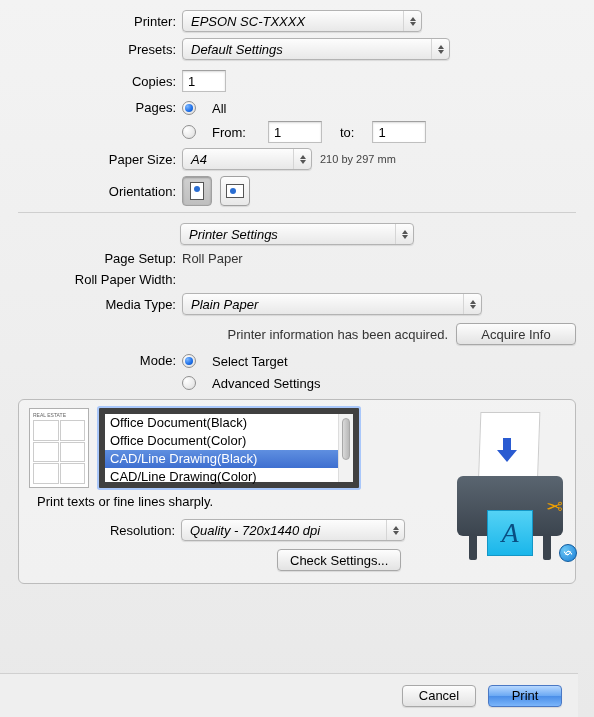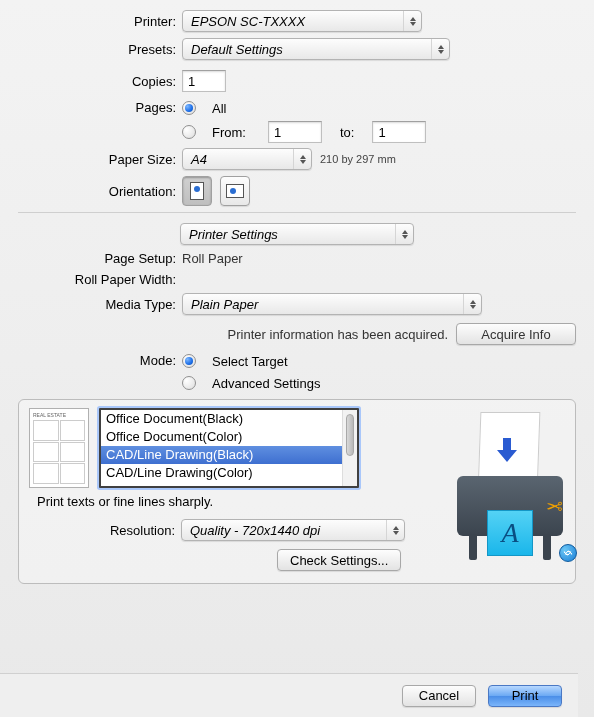--- a/index.html
+++ b/index.html
@@ -16,21 +16,21 @@
   .radio { appearance:none; width:14px; height:14px; border-radius:50%; border:1px solid #909090; background: radial-gradient(circle at 30% 30%, #fff, #ddd); position:relative; margin-right:4px; flex-shrink:0; }
   .radio.checked::after { content:""; position:absolute; top:2px; left:2px; right:2px; bottom:2px; border-radius:50%; background: radial-gradient(circle at 30% 30%, #7db8ff, #1e6fe8 60%, #0b4eb0); }
   .radio-line { display:flex; align-items:center; gap:12px; height:20px; }
   .orient-btn { width:30px; height:30px; border:1px solid #a0a0a0; border-radius:4px; background: linear-gradient(#fdfdfd,#e8e8e8); display:flex; align-items:center; justify-content:center; box-shadow: 0 1px 1px rgba(0,0,0,0.1); }
   .orient-btn.sel { background: linear-gradient(#d0d0d0,#bfbfbf); box-shadow: inset 0 1px 2px rgba(0,0,0,0.3); }
   .divider { border:0; border-top:1px solid #cfcfcf; margin: 6px 0 10px 0; }
   .subtext { color:#333; }
   .panel { border:1px solid #bcbcbc; border-radius:6px; margin:4px 18px 0 18px; padding:8px 10px 12px 10px; background:rgba(255,255,255,0.3); }
   .topstrip { display:flex; gap:10px; }
   .thumb { width:60px; height:80px; border:1px solid #b0b0b0; background:#fff; padding:3px; display:flex; flex-direction:column; gap:2px; }
-  .listbox { flex:1; background:#fff; border:2px solid #404040; position:relative; height:80px; box-shadow: 0 0 0 2px rgba(120,170,255,0.6); border-radius:1px; }
+  .listbox { flex:1; background:#fff; border:6px solid #404040; position:relative; height:80px; box-shadow: 0 0 0 2px rgba(120,170,255,0.6); border-radius:1px; }
   .listitem { height:18px; line-height:18px; padding:0 5px; color:#000; white-space:nowrap; overflow:hidden; }
   .listitem.sel { background: linear-gradient(#5f8fe0,#3e6fd0); color:#fff; }
   .list-scrollbar { position:absolute; right:0; top:0; bottom:0; width:15px; background:#f2f2f2; border-left:1px solid #ddd; }
   .list-scrollbar::before { content:""; position:absolute; top:4px; left:3px; right:3px; height:40px; background:linear-gradient(to right,#d9d9d9,#b8b8b8); border-radius:5px; border:1px solid #a8a8a8; }
   .desc { margin:6px 0 10px 8px; }
   .push-btn { background: linear-gradient(#fdfdfd,#e3e3e3); border:1px solid #a8a8a8; border-radius:4px; height:22px; padding:0 12px; display:inline-flex; align-items:center; justify-content:center; box-shadow: 0 1px 1px rgba(0,0,0,0.1); }
   .push-btn.default { background: linear-gradient(#b7d8ff,#6aa8f3 50%, #4a8ee8 51%, #7bb5fa); border-color:#4a78c4; color:#000; }
   .footer { position:absolute; left:0; right:16px; bottom:0; height:44px; background:#efefef; border-top:1px solid #d0d0d0; display:flex; align-items:center; justify-content:flex-end; gap:12px; padding:0 16px; }
   .printer-illust { position:absolute; right:0; top:0; width:130px; height:160px; }
   .inforow { display:flex; align-items:center; justify-content:flex-end; gap:8px; font-size:11px; color:#333; padding: 2px 0 6px 0; margin-left:170px; }

